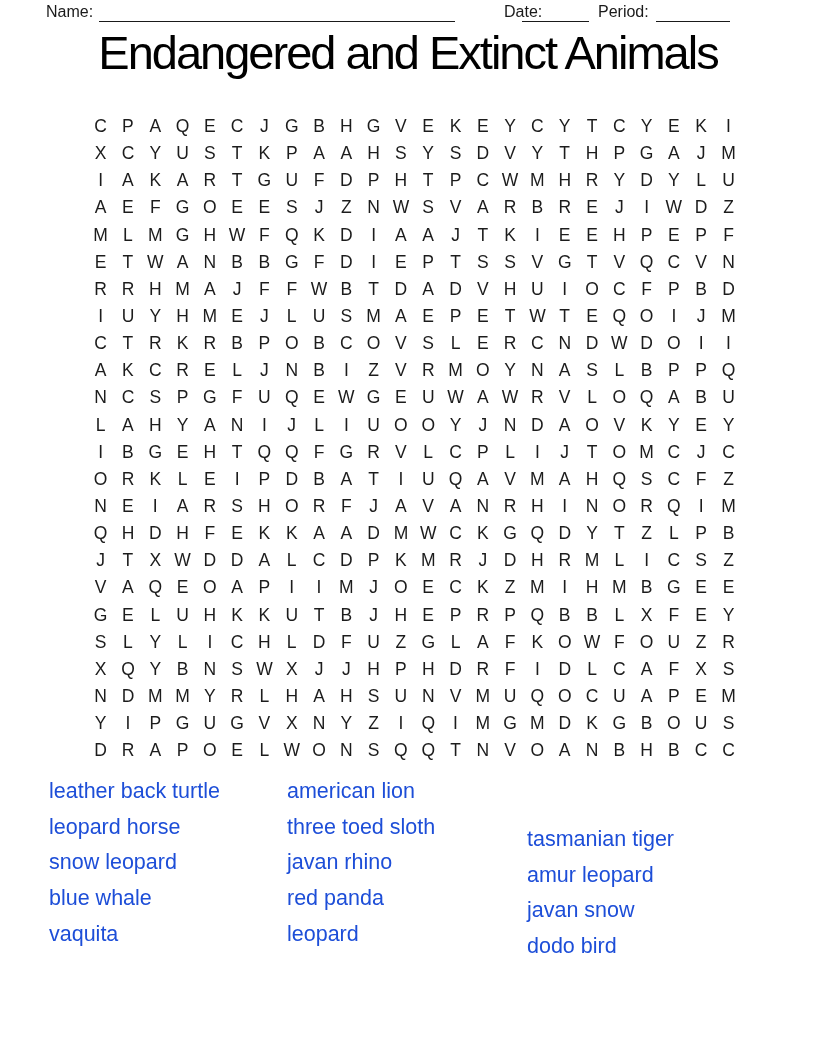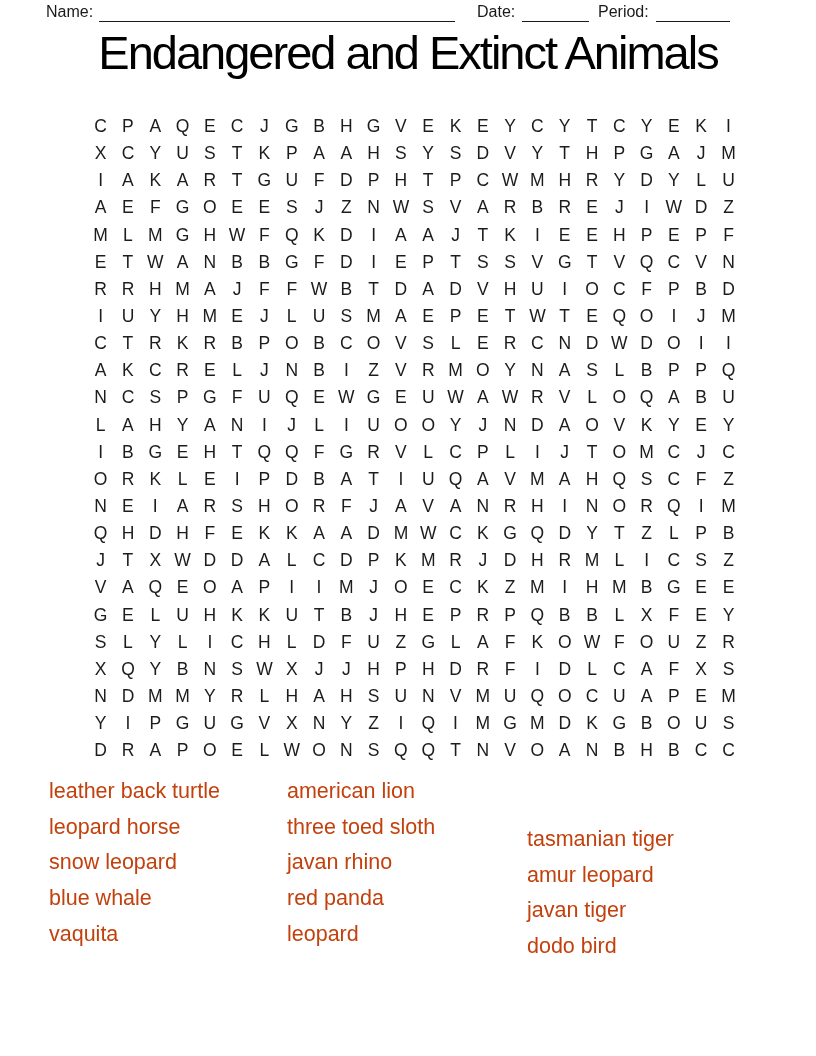--- a/index.html
+++ b/index.html
@@ -22,21 +22,21 @@
     white-space: nowrap;
   }
   .hdr-line {
     position: absolute;
     top: 0;
     height: 21px;
     border-bottom: 1.6px solid #1a1a1a;
   }
   .name-label   { left: 46px; }
   .name-line    { left: 99px;  width: 356px; }
-  .date-label   { left: 477px; }
+  .date-label   { left: 504px; }
   .date-line    { left: 522px; width: 67px; }
   .period-label { left: 598px; }
   .period-line  { left: 656px; width: 74px; }
 
   
   .title {
     position: absolute;
     top: 25px;
     left: 0;
     width: 100%;
@@ -74,21 +74,21 @@
     height: 200px;
   }
   .word-col { position: absolute; top: 0; }
   .word-col:nth-child(1) { left: 49px; }
   .word-col:nth-child(2) { left: 287px; }
   .word-col:nth-child(3) { left: 527px; margin-top: 48px; }
   .word-col div {
     height: 35.7px;
     line-height: 35.7px;
     font-size: 21.5px;
-    color: #c2410c;
+    color: #1d4ed8;
     white-space: nowrap;
   }
 </style>
 </head>
 <body>
 
 <div class="page">
 
   <span class="hdr-label name-label">Name:</span>
   <span class="hdr-line name-line"></span>
@@ -691,18 +691,18 @@
       <div class="word-col">
         <div>american lion</div>
         <div>three toed sloth</div>
         <div>javan rhino</div>
         <div>red panda</div>
         <div>leopard</div>
       </div>
       <div class="word-col">
         <div>tasmanian tiger</div>
         <div>amur leopard</div>
-        <div>javan tiger</div>
+        <div>javan snow</div>
         <div>dodo bird</div>
       </div>
     </div>
 
 </div>
 
 </body></html>

